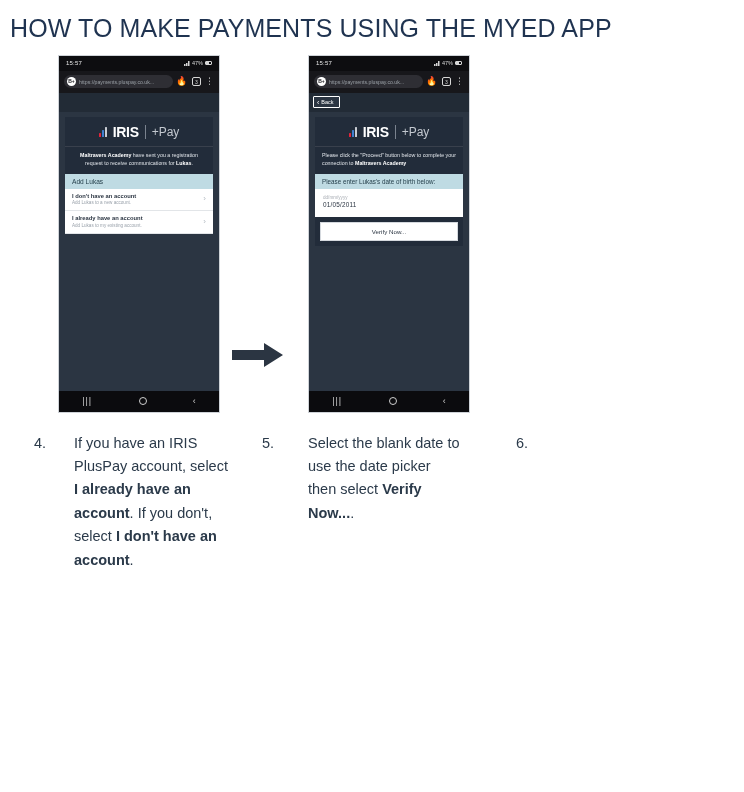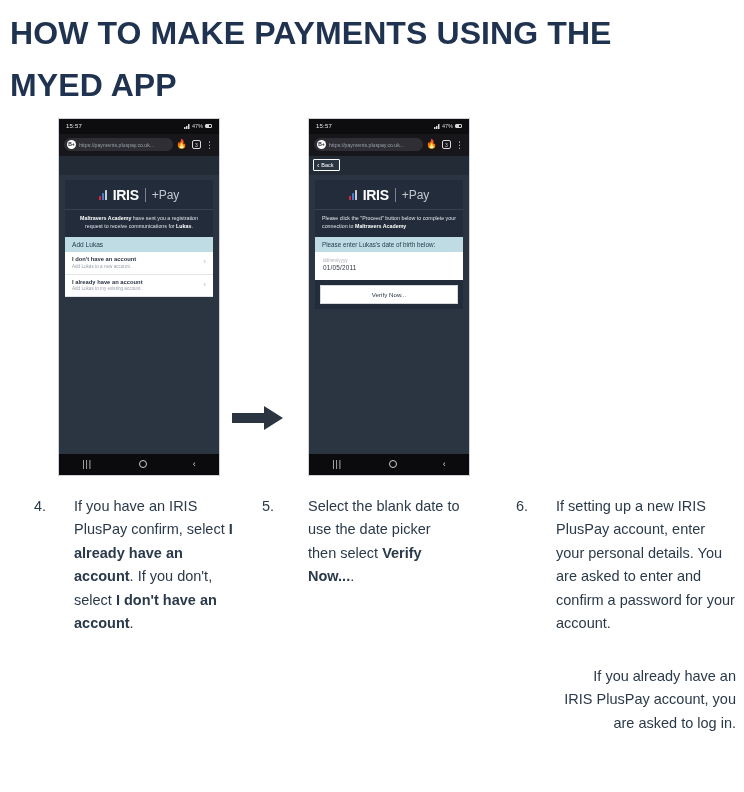--- a/index.html
+++ b/index.html
@@ -9,22 +9,22 @@
     height: 792px;
     background: #ffffff;
     font-family: "Liberation Sans", sans-serif;
     color: #2b3a4a;
     overflow: hidden;
     position: relative;
   }
 
   
   .page-title {
-    font-size: 32px;
-    font-weight: 700;
+    font-size: 25px;
+    font-weight: 400;
     color: #1f3350;
     line-height: 1.62;
     letter-spacing: 0.1px;
     padding: 8px 0 0 10px;
     width: 690px;
   }
 
   
   .figure-row {
     position: relative;
@@ -395,29 +395,25 @@
       <span class="nv">‹</span>
     </div>
   </div>
 
 </div>
 
 <div class="captions">
   <div class="cap cap-4">
     <div class="num">4.</div>
     <div class="body">
-        <p><span>If you have an IRIS PlusPay confirm, select </span><b>I already have an account</b><span>. If you don't, select </span><b>I don't have an account</b><span>.</span></p>
+        <p><span>If you have an IRIS PlusPay account, select </span><b>I already have an account</b><span>. If you don't, select </span><b>I don't have an account</b><span>.</span></p>
       </div>
   </div>
   <div class="cap cap-5">
     <div class="num">5.</div>
     <div class="body">
         <p class="indent"><span>Select the blank date to use the date picker then select </span><b>Verify Now...</b><span>.</span></p>
       </div>
   </div>
   <div class="cap cap-6">
     <div class="num">6.</div>
-    <div class="body">
-        <p><span>If setting up a new IRIS PlusPay account, enter your personal details. You are asked to enter and confirm a password for your account.</span></p>
-        <p class="indent"><span>If you already have an IRIS PlusPay account, you are asked to log in.</span></p>
-      </div>
   </div>
 </div>
 
 </body></html>

